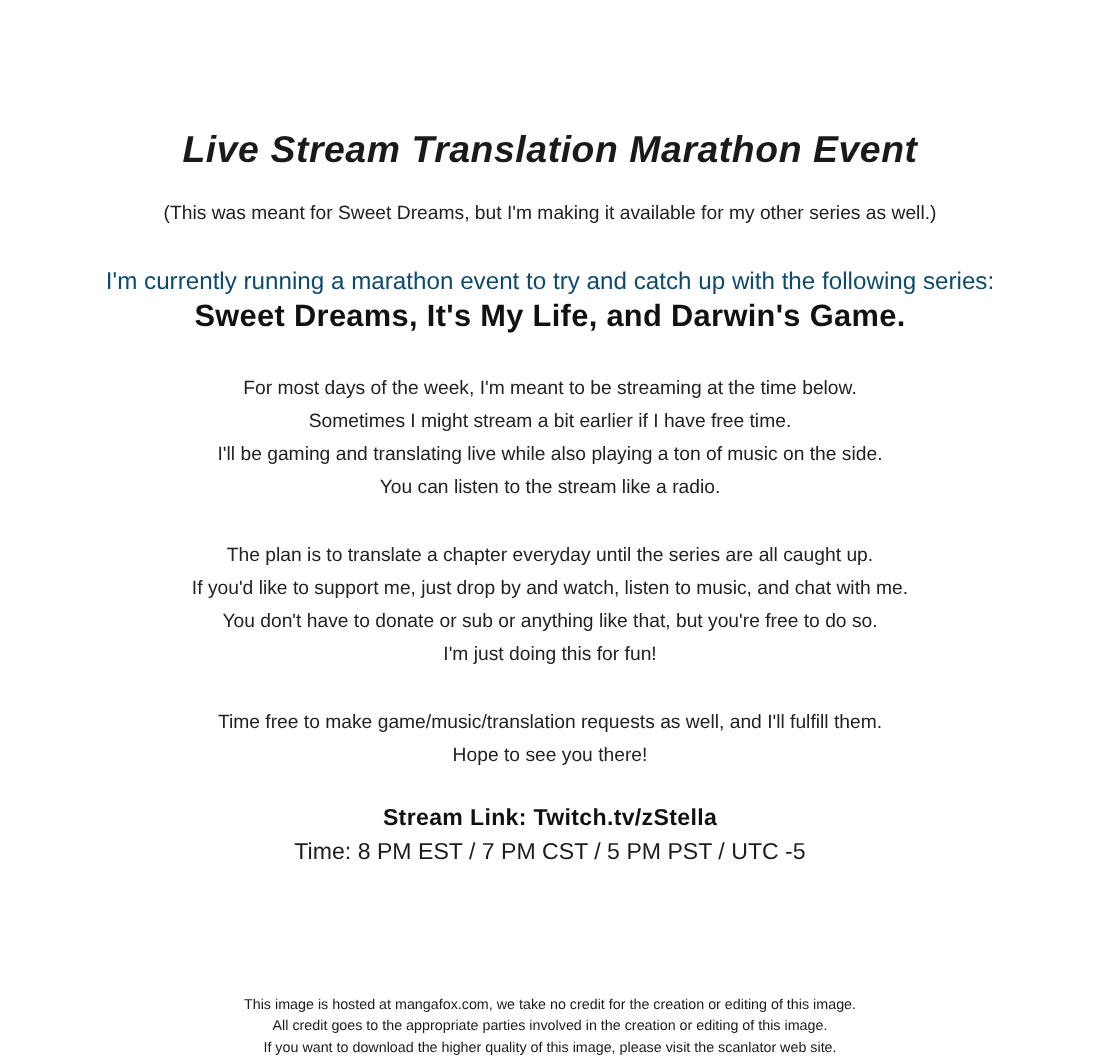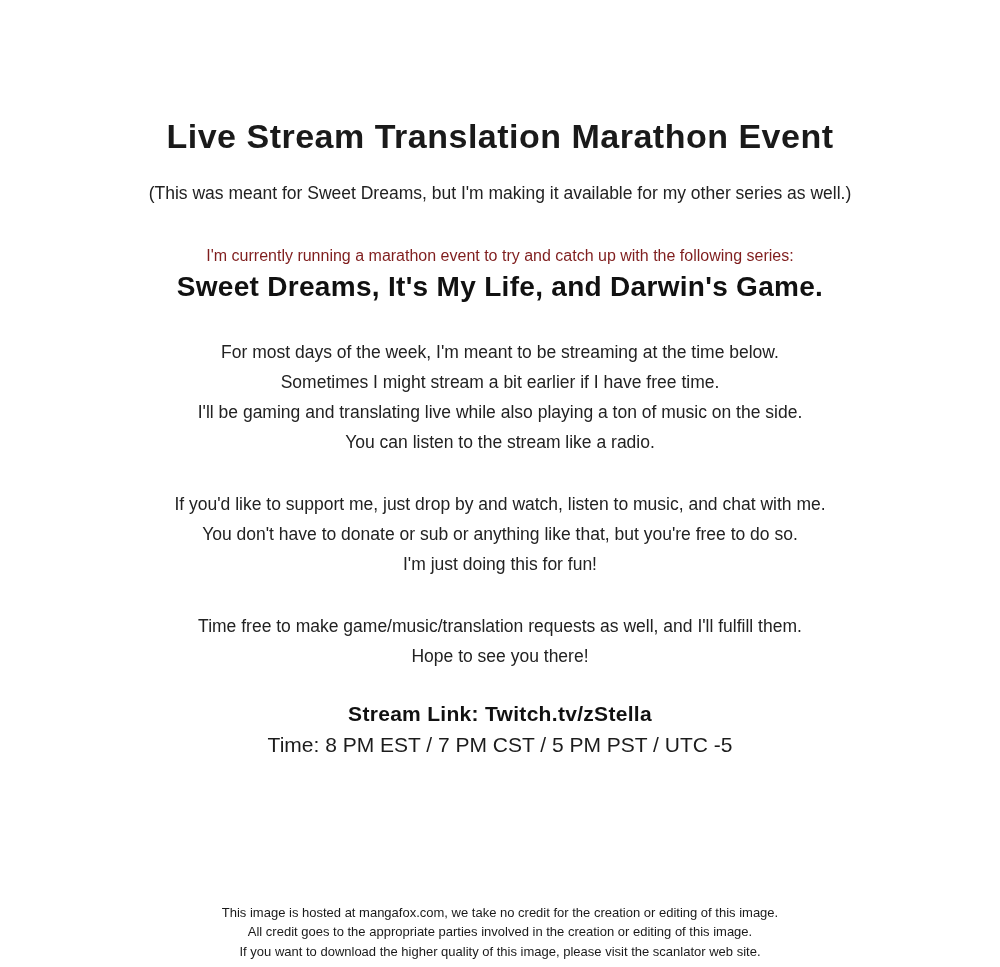--- a/index.html
+++ b/index.html
@@ -20,35 +20,36 @@
     text-align: center;
   }
   .title {
     margin-top: 0;
     padding-top: 114px;
     font-size: 34px;
     font-weight: 600;
     letter-spacing: 0.5px;
     line-height: 44px;
     color: #1a1a1a;
+    font-style: italic;
   }
   .subtitle {
     margin-top: 24px;
     font-size: 17.5px;
     font-weight: 400;
     line-height: 22px;
     color: #222222;
   }
   .intro-block {
     margin-top: 39px;
   }
   .intro-line {
-    font-size: 16px;
+    font-size: 22px;
     line-height: 26px;
-    color: #7f1d1d;
+    color: #0c4a6e;
   }
   .series-line {
     font-size: 28px;
     font-weight: 700;
     line-height: 36px;
     letter-spacing: 0.3px;
     color: #111111;
   }
   .para-block {
     margin-top: 32px;
@@ -102,20 +103,21 @@
   </div>
 
   <div class="para-block centered">
     <div class="para-line">For most days of the week, I'm meant to be streaming at the time below.</div>
     <div class="para-line">Sometimes I might stream a bit earlier if I have free time.</div>
     <div class="para-line">I'll be gaming and translating live while also playing a ton of music on the side.</div>
     <div class="para-line">You can listen to the stream like a radio.</div>
   </div>
 
   <div class="para-block centered">
+    <div class="para-line">The plan is to translate a chapter everyday until the series are all caught up.</div>
     <div class="para-line">If you'd like to support me, just drop by and watch, listen to music, and chat with me.</div>
     <div class="para-line">You don't have to donate or sub or anything like that, but you're free to do so.</div>
     <div class="para-line">I'm just doing this for fun!</div>
   </div>
 
   <div class="para-block centered">
     <div class="para-line">Time free to make game/music/translation requests as well, and I'll fulfill them.</div>
     <div class="para-line">Hope to see you there!</div>
   </div>
 

